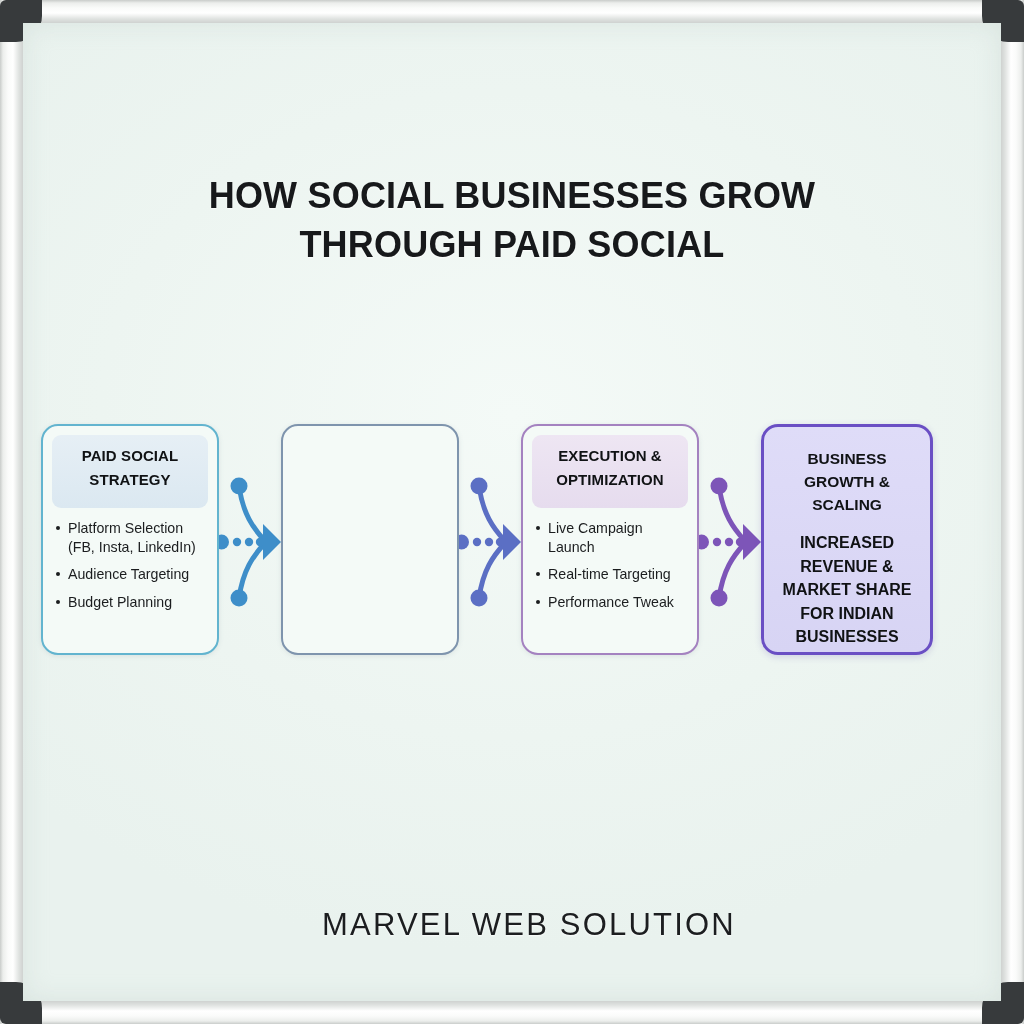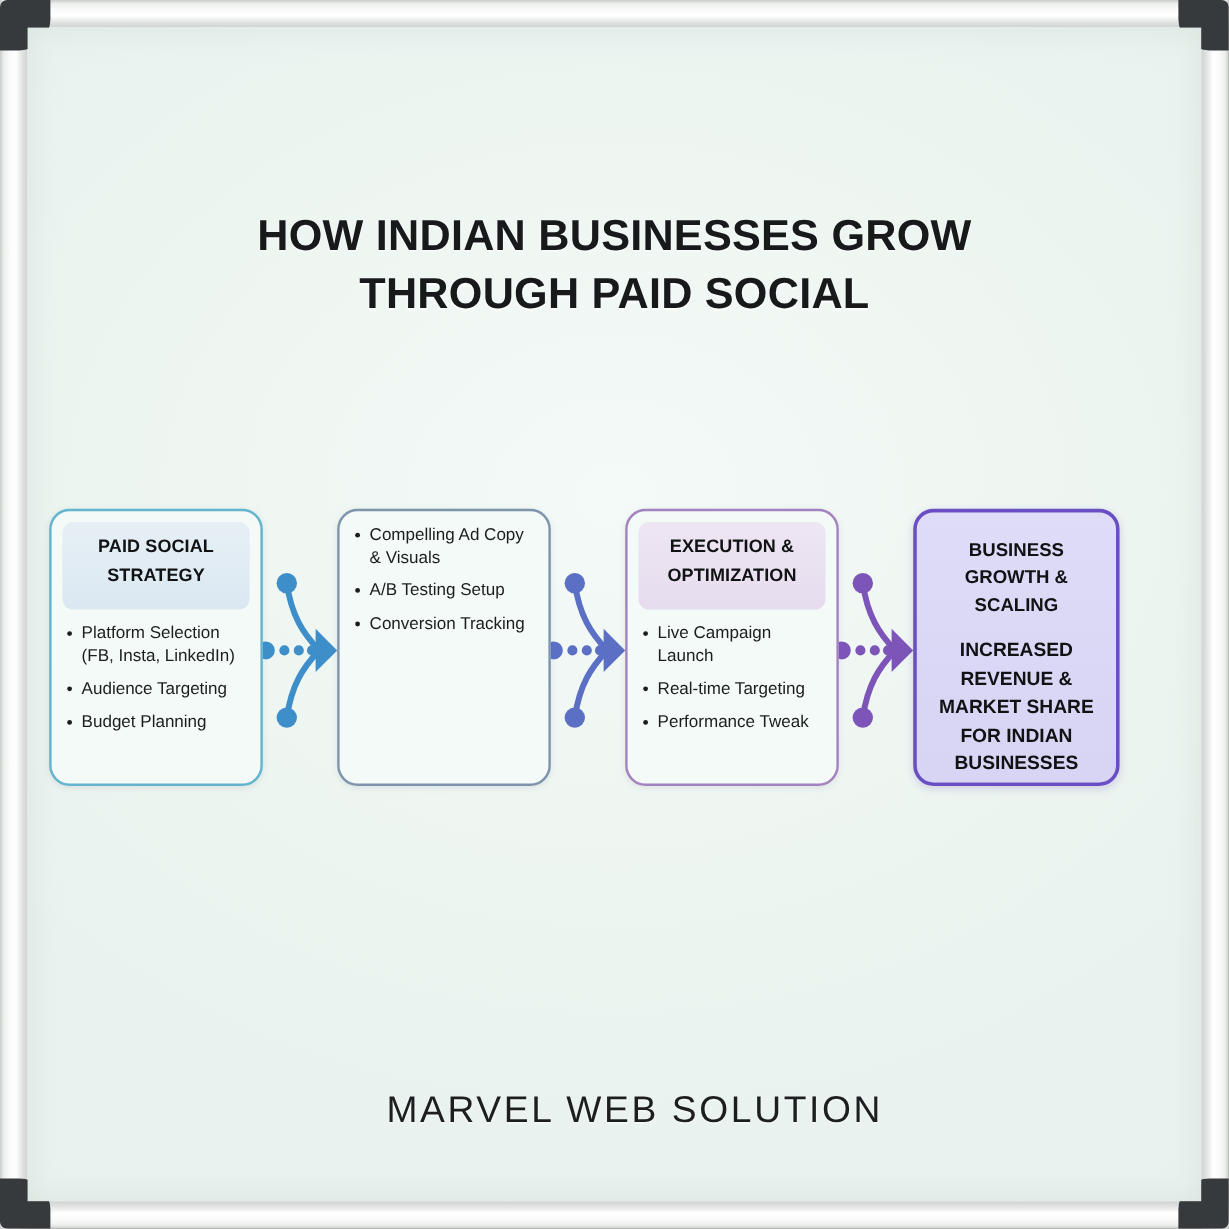--- a/index.html
+++ b/index.html
@@ -207,21 +207,21 @@
   <div class="frame-edge frame-right"></div>
 
   <div class="corner corner-tl"></div>
   <div class="corner corner-tr"></div>
   <div class="corner corner-bl"></div>
   <div class="corner corner-br"></div>
 
   <div id="surface">
 
     <div id="title">
-      <div>HOW INDIAN BUSINESSES GROW</div>
+      <div>HOW SOCIAL BUSINESSES GROW</div>
       <div>THROUGH PAID SOCIAL</div>
     </div>
 
     <div id="flow">
 
       <div class="node" id="node-1">
         <div class="band">
           <div>PAID SOCIAL</div>
           <div>STRATEGY</div>
         </div>
@@ -242,25 +242,20 @@
           <circle cx="20" cy="136" r="8.5" fill="#3e8ec9"></circle>
           <circle cx="2.5" cy="80" r="7.5" fill="#3e8ec9"></circle>
           <circle cx="18" cy="80" r="4.2" fill="#3e8ec9"></circle>
           <circle cx="30" cy="80" r="4.2" fill="#3e8ec9"></circle>
           <circle cx="41" cy="80" r="4.2" fill="#3e8ec9"></circle>
           <path d="M44 62 L 62 80 L 44 98 Z" fill="#3e8ec9"></path>
         </svg>
       </div>
 
       <div class="node" id="node-2">
-        <ul>
-          <li>Compelling Ad Copy &amp; Visuals</li>
-          <li>A/B Testing Setup</li>
-          <li>Conversion Tracking</li>
-        </ul>
       </div>
 
       <div class="connector" id="conn-2">
         <svg width="62" height="160" viewBox="0 0 62 160">
           <g fill="none" stroke="#5b6fc4" stroke-width="5" stroke-linecap="round">
             <path d="M20 24 C 24 52, 34 66, 46 79"></path>
             <path d="M20 136 C 24 108, 34 94, 46 81"></path>
           </g>
           <circle cx="20" cy="24" r="8.5" fill="#5b6fc4"></circle>
           <circle cx="20" cy="136" r="8.5" fill="#5b6fc4"></circle>

